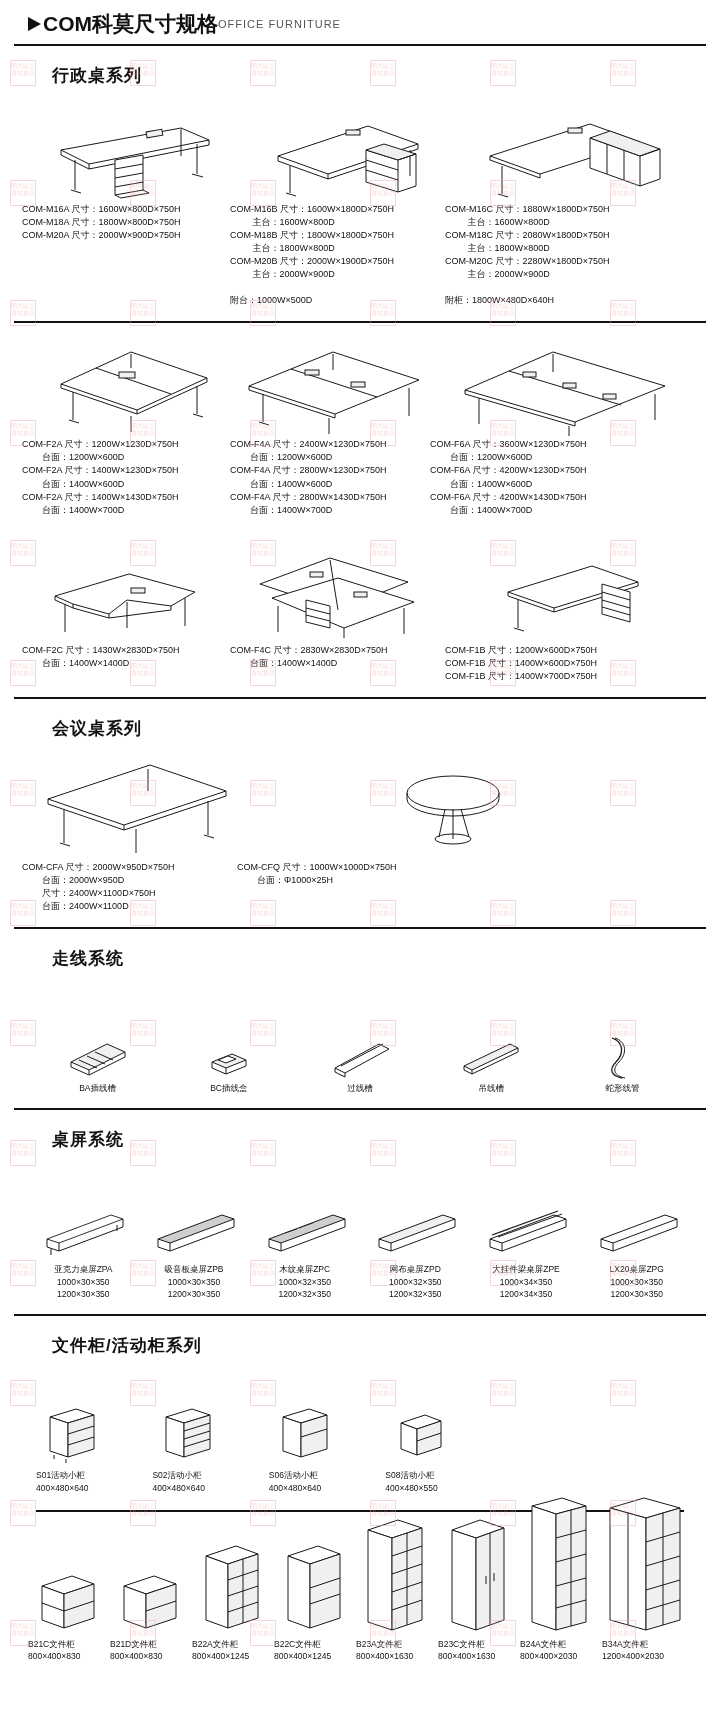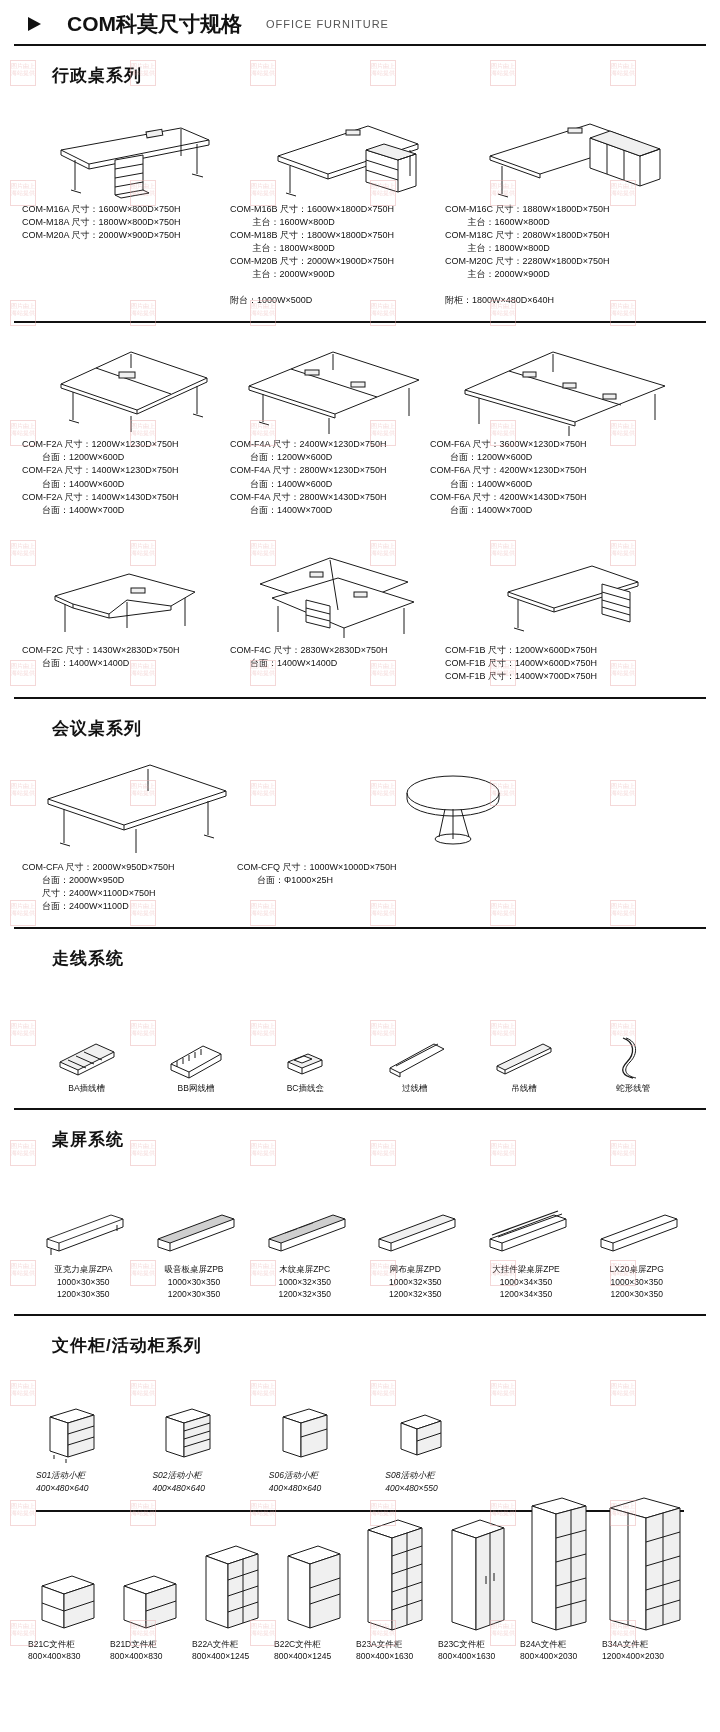--- a/index.html
+++ b/index.html
@@ -8,21 +8,21 @@
     width:720px;
     background:#ffffff;
     font-family:"Liberation Sans", sans-serif;
     color:#1a1a1a;
     -webkit-font-smoothing:antialiased;
   }
   .page { width:720px; position:relative; overflow:hidden; }
 
   
   .header {
-    display:flex; align-items:center; gap:24px;
+    display:flex; align-items:center; gap:0;
     padding:10px 0 6px 14px;
     border-bottom:2px solid #111;
     margin:0 14px 0 14px;
   }
   .header .tri {
     width:0;height:0;border-left:13px solid #111;
     border-top:7px solid transparent;border-bottom:7px solid transparent;
     margin-right:2px;
   }
   .header .brand { font-size:21px; font-weight:bold; letter-spacing:0px; color:#111; }
@@ -443,35 +443,20 @@
             <polyline class="ln" points="26,39 62,21 62,16"></polyline>
             <line class="ln" x1="16" y1="24" x2="34" y2="32"></line>
             <line class="ln" x1="24" y1="20" x2="42" y2="28"></line>
             <line class="ln" x1="32" y1="16" x2="50" y2="24"></line>
           </svg>
         </div>
         <div class="caption small">BA插线槽</div>
       </div>
       <div class="col cap-center">
         <div class="figwrap" style="height:60px;">
-          <svg width="70" height="46" viewBox="0 0 70 46">
-            <polygon class="fillw" points="10,28 42,10 60,18 28,36"></polygon>
-            <polyline class="ln" points="10,28 10,34 28,42 28,36"></polyline>
-            <polyline class="ln" points="28,42 60,24 60,18"></polyline>
-            <line class="ln" x1="16" y1="25" x2="16" y2="31"></line>
-            <line class="ln" x1="22" y1="22" x2="22" y2="28"></line>
-            <line class="ln" x1="28" y1="19" x2="28" y2="25"></line>
-            <line class="ln" x1="34" y1="16" x2="34" y2="22"></line>
-            <line class="ln" x1="40" y1="13" x2="40" y2="19"></line>
-          </svg>
-        </div>
-        <div class="caption small">BB网线槽</div>
-      </div>
-      <div class="col cap-center">
-        <div class="figwrap" style="height:60px;">
           <svg width="62" height="46" viewBox="0 0 62 46">
             <polygon class="fillg" points="14,26 34,18 48,24 28,32"></polygon>
             <polyline class="ln" points="14,26 14,32 28,38 28,32"></polyline>
             <polyline class="ln" points="28,38 48,30 48,24"></polyline>
             <polygon class="fillw" points="20,24 30,20 38,23 28,27"></polygon>
           </svg>
         </div>
         <div class="caption small">BC插线盒</div>
       </div>
       <div class="col cap-center">
@@ -591,21 +576,21 @@
 1200×30×350</div>
       </div>
     </div>
   </div>
 
   <div class="hr"></div>
 
   <div class="section">
     <div class="section-title">文件柜/活动柜系列</div>
 
-    <div class="row" style="align-items:flex-end; padding:6px 10px 0 14px;font-style:italic;">
+    <div class="row" style="align-items:flex-end; padding:6px 10px 0 14px;">
       <div class="col">
         <div class="figwrap" style="height:78px; justify-content:flex-start;">
           <svg width="70" height="70" viewBox="0 0 70 70">
             <polygon class="fillw" points="14,18 40,10 58,16 32,24"></polygon>
             <polygon class="fillw" points="14,18 32,24 32,58 14,52"></polygon>
             <polygon class="fillg" points="32,24 58,16 58,50 32,58"></polygon>
             <line class="ln" x1="32" y1="35" x2="58" y2="27"></line>
             <line class="ln" x1="32" y1="46" x2="58" y2="38"></line>
             <line class="ln" x1="18" y1="56" x2="18" y2="60"></line>
             <line class="ln" x1="30" y1="60" x2="30" y2="64"></line>

